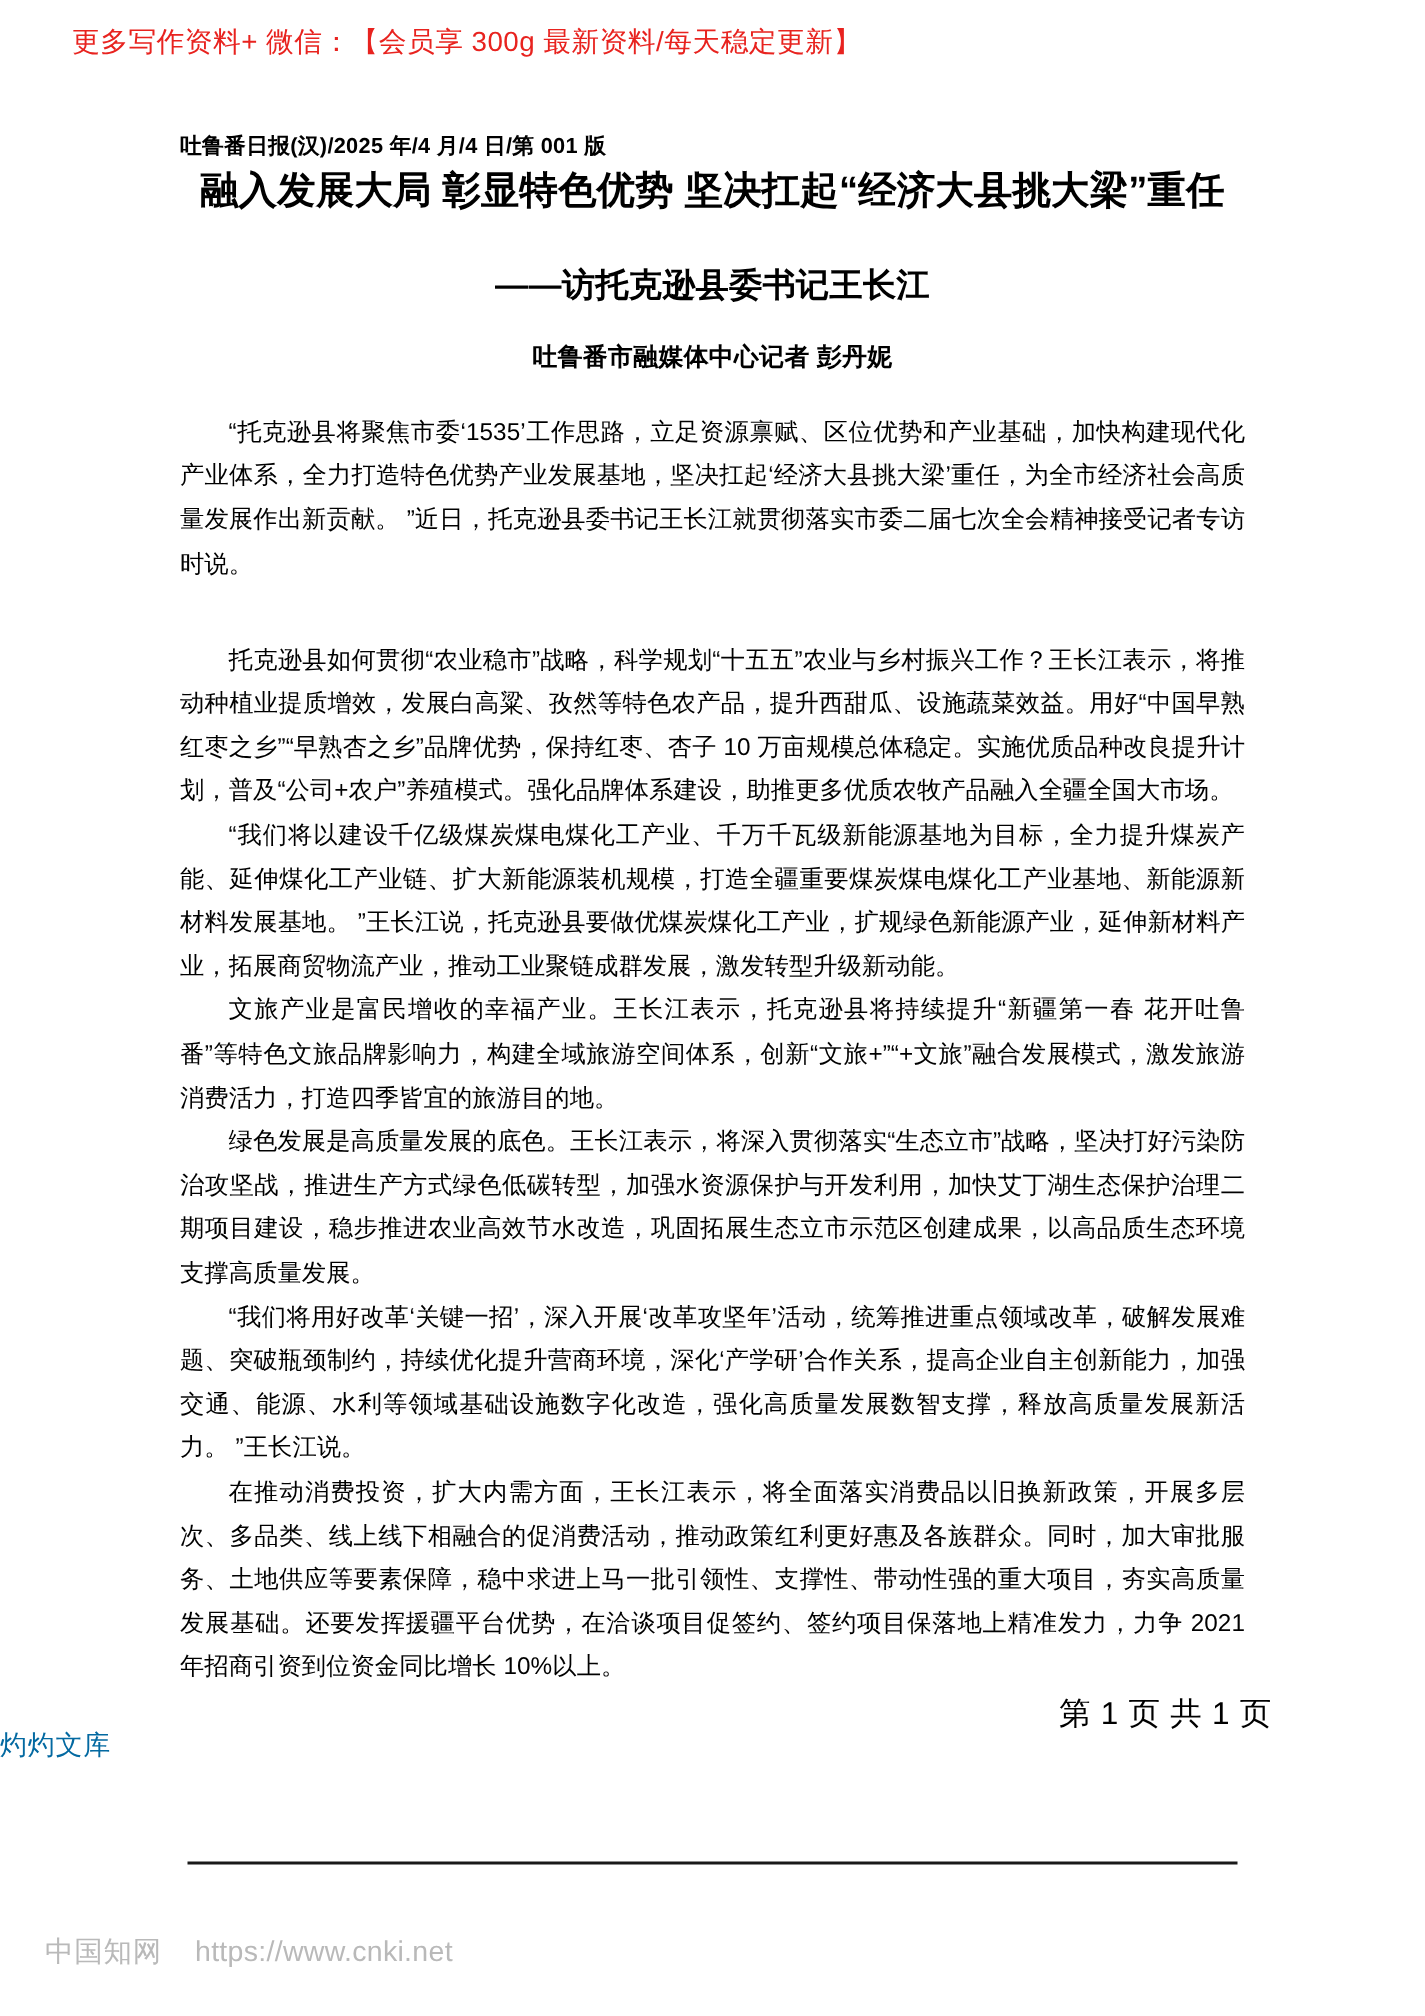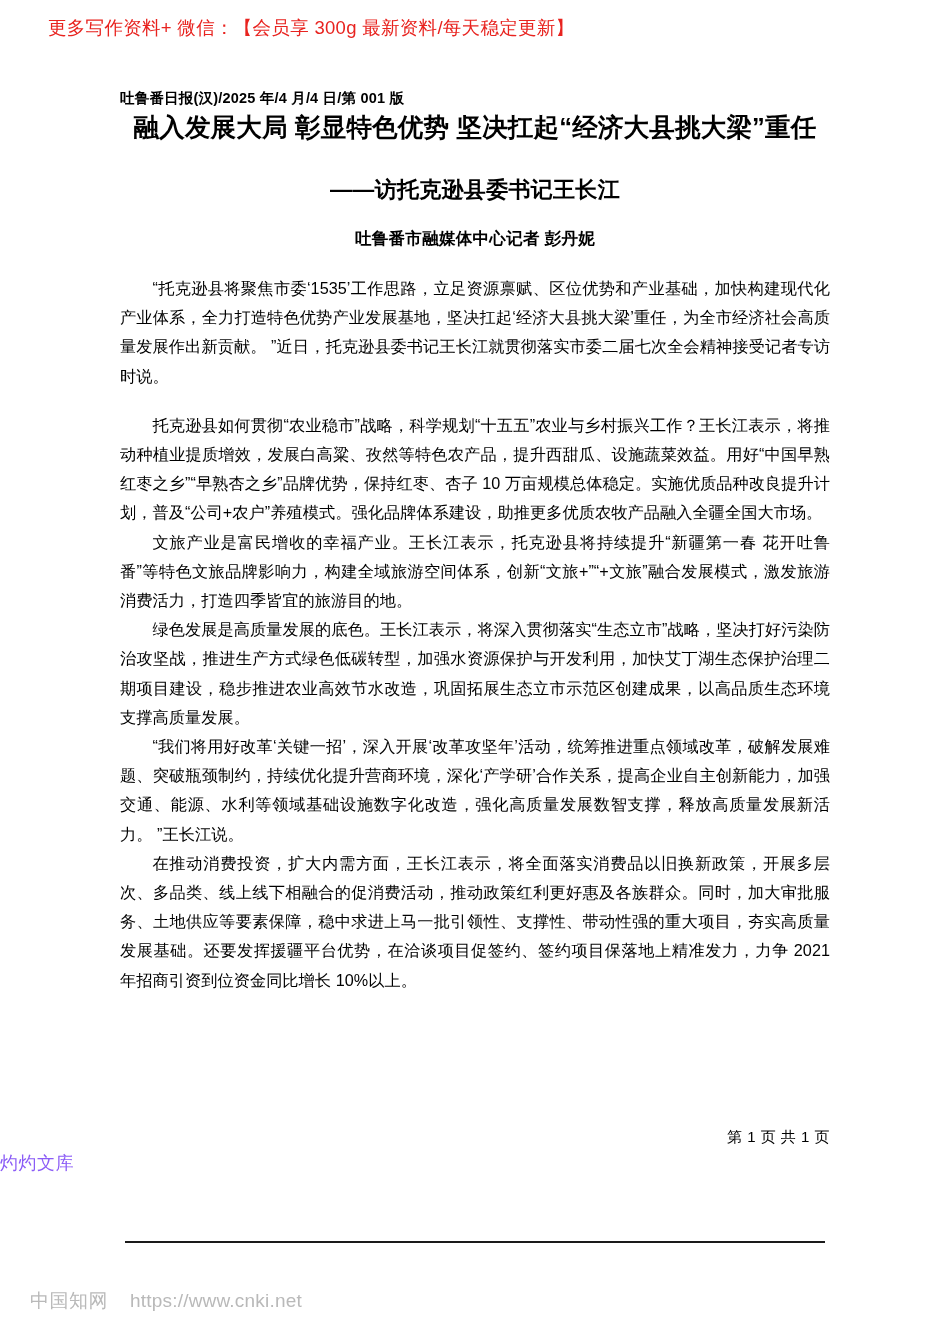--- a/index.html
+++ b/index.html
@@ -80,41 +80,41 @@
     font-size: 16.2px;
     line-height: 29.2px;
     margin: 0;
     text-align: justify;
     text-justify: inter-ideograph;
     text-indent: 2em;
     letter-spacing: 0.05px;
   }
 
   .article p.gap-before {
-    margin-top: 20px;
+    margin-top: 35px;
   }
 
   
   .page-counter {
     position: absolute;
-    left: 727px;
+    left: 706px;
     top: 1128px;
-    font-size: 15px;
+    font-size: 21px;
     letter-spacing: 0.5px;
     white-space: nowrap;
   }
 
   .library-mark {
     position: absolute;
     left: 0px;
     top: 1151px;
     font-size: 18px;
     letter-spacing: 0.5px;
     white-space: nowrap;
-    color: #8b5cf6;
+    color: #0369a1;
   }
 
   .footer-rule {
     position: absolute;
     left: 125px;
     top: 1241px;
     width: 700px;
     height: 2px;
     background: #1a1a1a;
   }
@@ -149,20 +149,21 @@
 
   <h1 class="headline">融入发展大局 彰显特色优势 坚决扛起“经济大县挑大梁”重任</h1>
 
   <div class="subheadline">——访托克逊县委书记王长江</div>
 
   <div class="byline">吐鲁番市融媒体中心记者 彭丹妮</div>
 
   <div class="article">
     <p>“托克逊县将聚焦市委‘1535’工作思路，立足资源禀赋、区位优势和产业基础，加快构建现代化产业体系，全力打造特色优势产业发展基地，坚决扛起‘经济大县挑大梁’重任，为全市经济社会高质量发展作出新贡献。 ”近日，托克逊县委书记王长江就贯彻落实市委二届七次全会精神接受记者专访时说。</p>
     <p class="gap-before">托克逊县如何贯彻“农业稳市”战略，科学规划“十五五”农业与乡村振兴工作？王长江表示，将推动种植业提质增效，发展白高粱、孜然等特色农产品，提升西甜瓜、设施蔬菜效益。用好“中国早熟红枣之乡”“早熟杏之乡”品牌优势，保持红枣、杏子 10 万亩规模总体稳定。实施优质品种改良提升计划，普及“公司+农户”养殖模式。强化品牌体系建设，助推更多优质农牧产品融入全疆全国大市场。</p>
+    <p>“我们将以建设千亿级煤炭煤电煤化工产业、千万千瓦级新能源基地为目标，全力提升煤炭产能、延伸煤化工产业链、扩大新能源装机规模，打造全疆重要煤炭煤电煤化工产业基地、新能源新材料发展基地。 ”王长江说，托克逊县要做优煤炭煤化工产业，扩规绿色新能源产业，延伸新材料产业，拓展商贸物流产业，推动工业聚链成群发展，激发转型升级新动能。</p>
     <p>文旅产业是富民增收的幸福产业。王长江表示，托克逊县将持续提升“新疆第一春 花开吐鲁番”等特色文旅品牌影响力，构建全域旅游空间体系，创新“文旅+”“+文旅”融合发展模式，激发旅游消费活力，打造四季皆宜的旅游目的地。</p>
     <p>绿色发展是高质量发展的底色。王长江表示，将深入贯彻落实“生态立市”战略，坚决打好污染防治攻坚战，推进生产方式绿色低碳转型，加强水资源保护与开发利用，加快艾丁湖生态保护治理二期项目建设，稳步推进农业高效节水改造，巩固拓展生态立市示范区创建成果，以高品质生态环境支撑高质量发展。</p>
     <p>“我们将用好改革‘关键一招’，深入开展‘改革攻坚年’活动，统筹推进重点领域改革，破解发展难题、突破瓶颈制约，持续优化提升营商环境，深化‘产学研’合作关系，提高企业自主创新能力，加强交通、能源、水利等领域基础设施数字化改造，强化高质量发展数智支撑，释放高质量发展新活力。 ”王长江说。</p>
     <p>在推动消费投资，扩大内需方面，王长江表示，将全面落实消费品以旧换新政策，开展多层次、多品类、线上线下相融合的促消费活动，推动政策红利更好惠及各族群众。同时，加大审批服务、土地供应等要素保障，稳中求进上马一批引领性、支撑性、带动性强的重大项目，夯实高质量发展基础。还要发挥援疆平台优势，在洽谈项目促签约、签约项目保落地上精准发力，力争 2021 年招商引资到位资金同比增长 10%以上。</p>
   </div>
 </div>
 
 <div class="page-counter">第 1 页 共 1 页</div>
 
 <div class="library-mark">灼灼文库</div>

